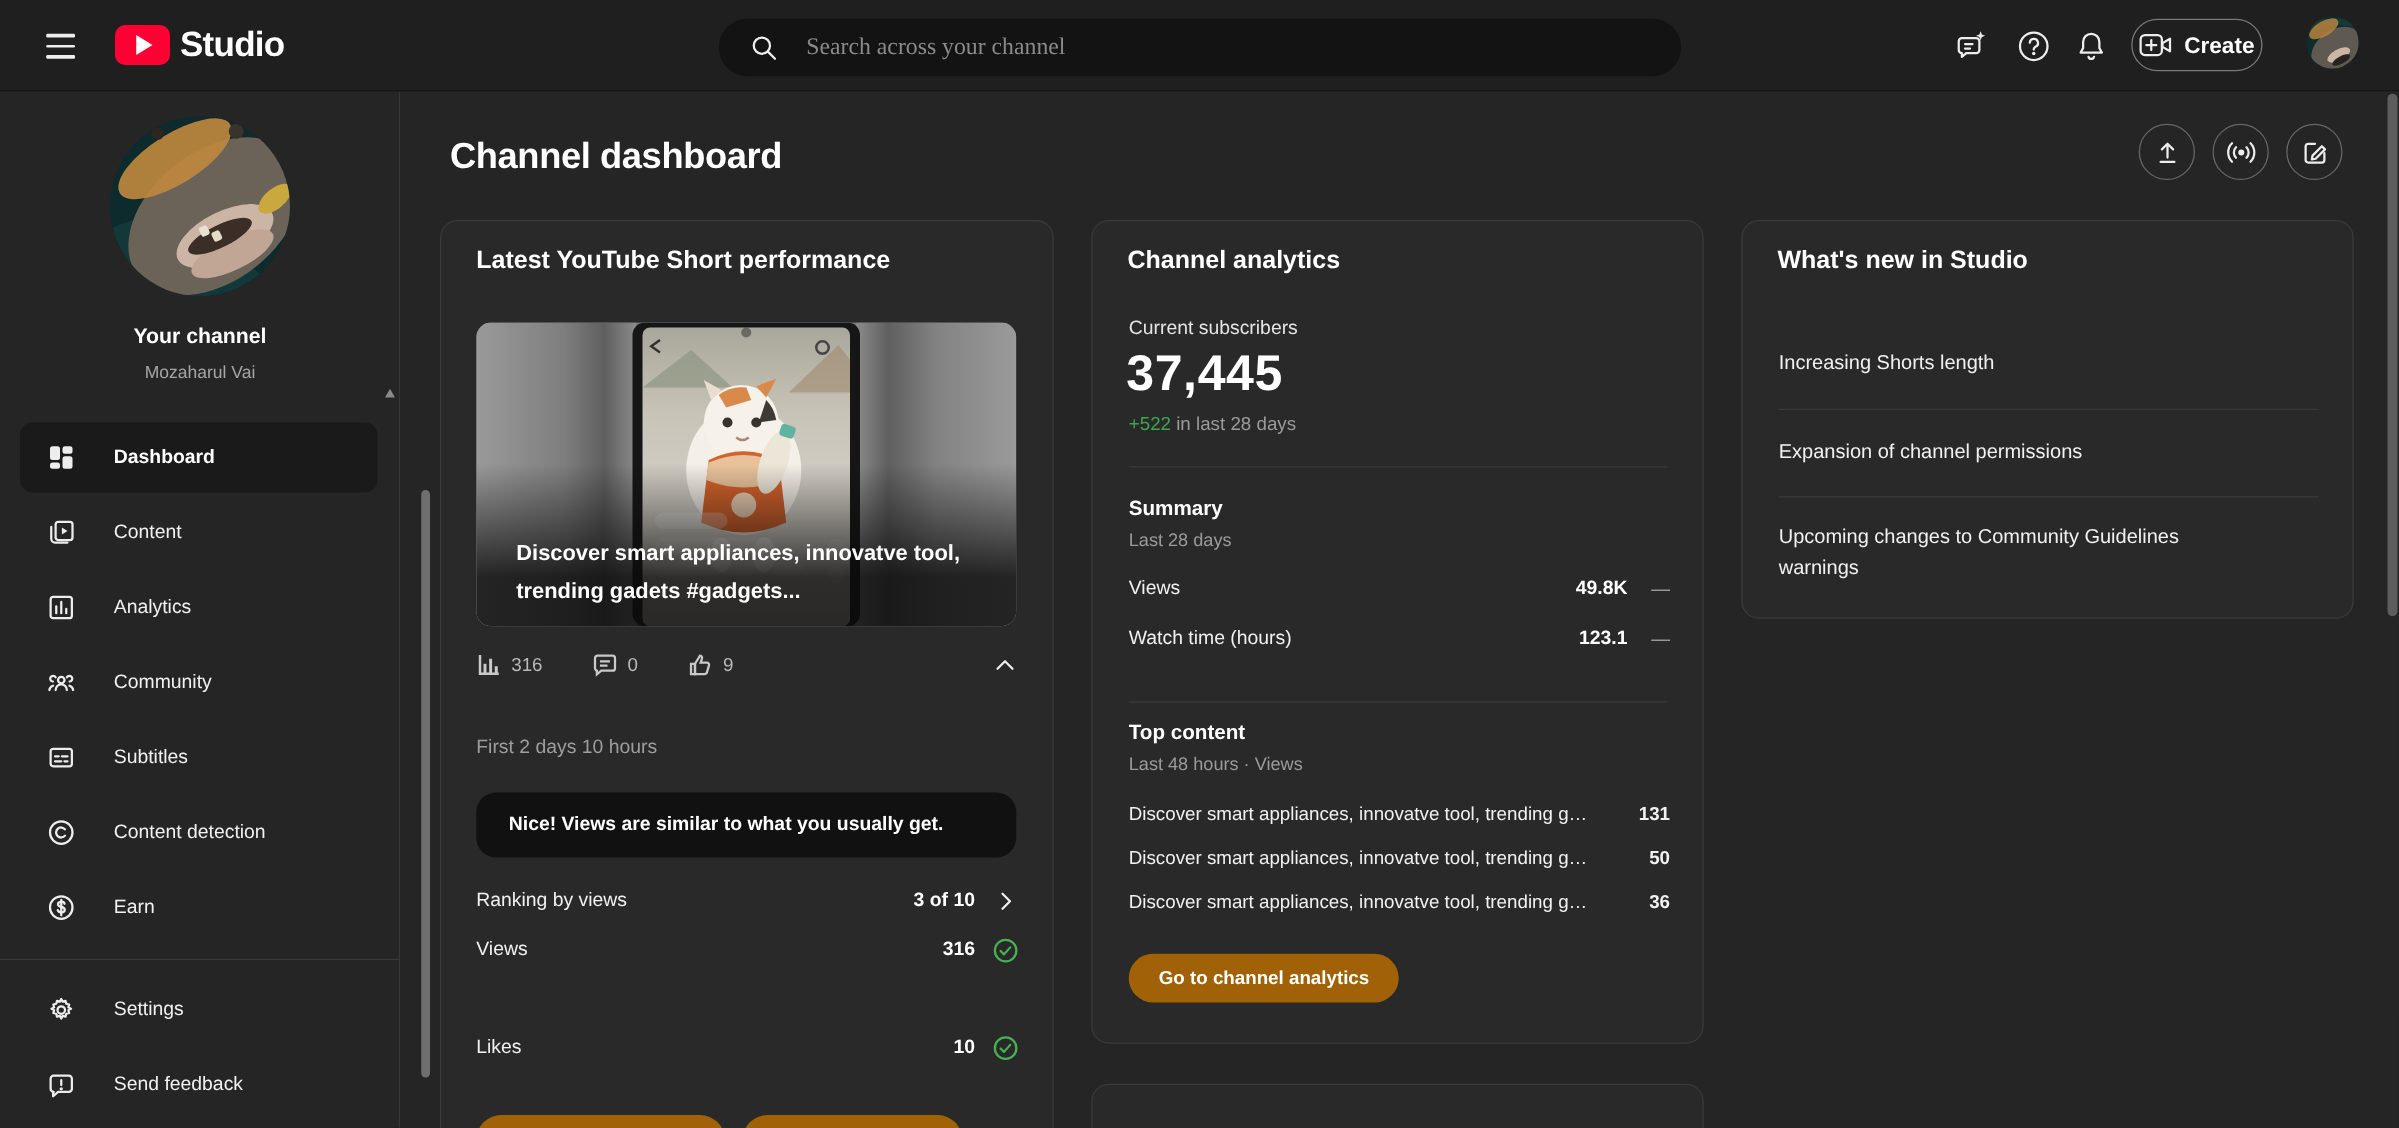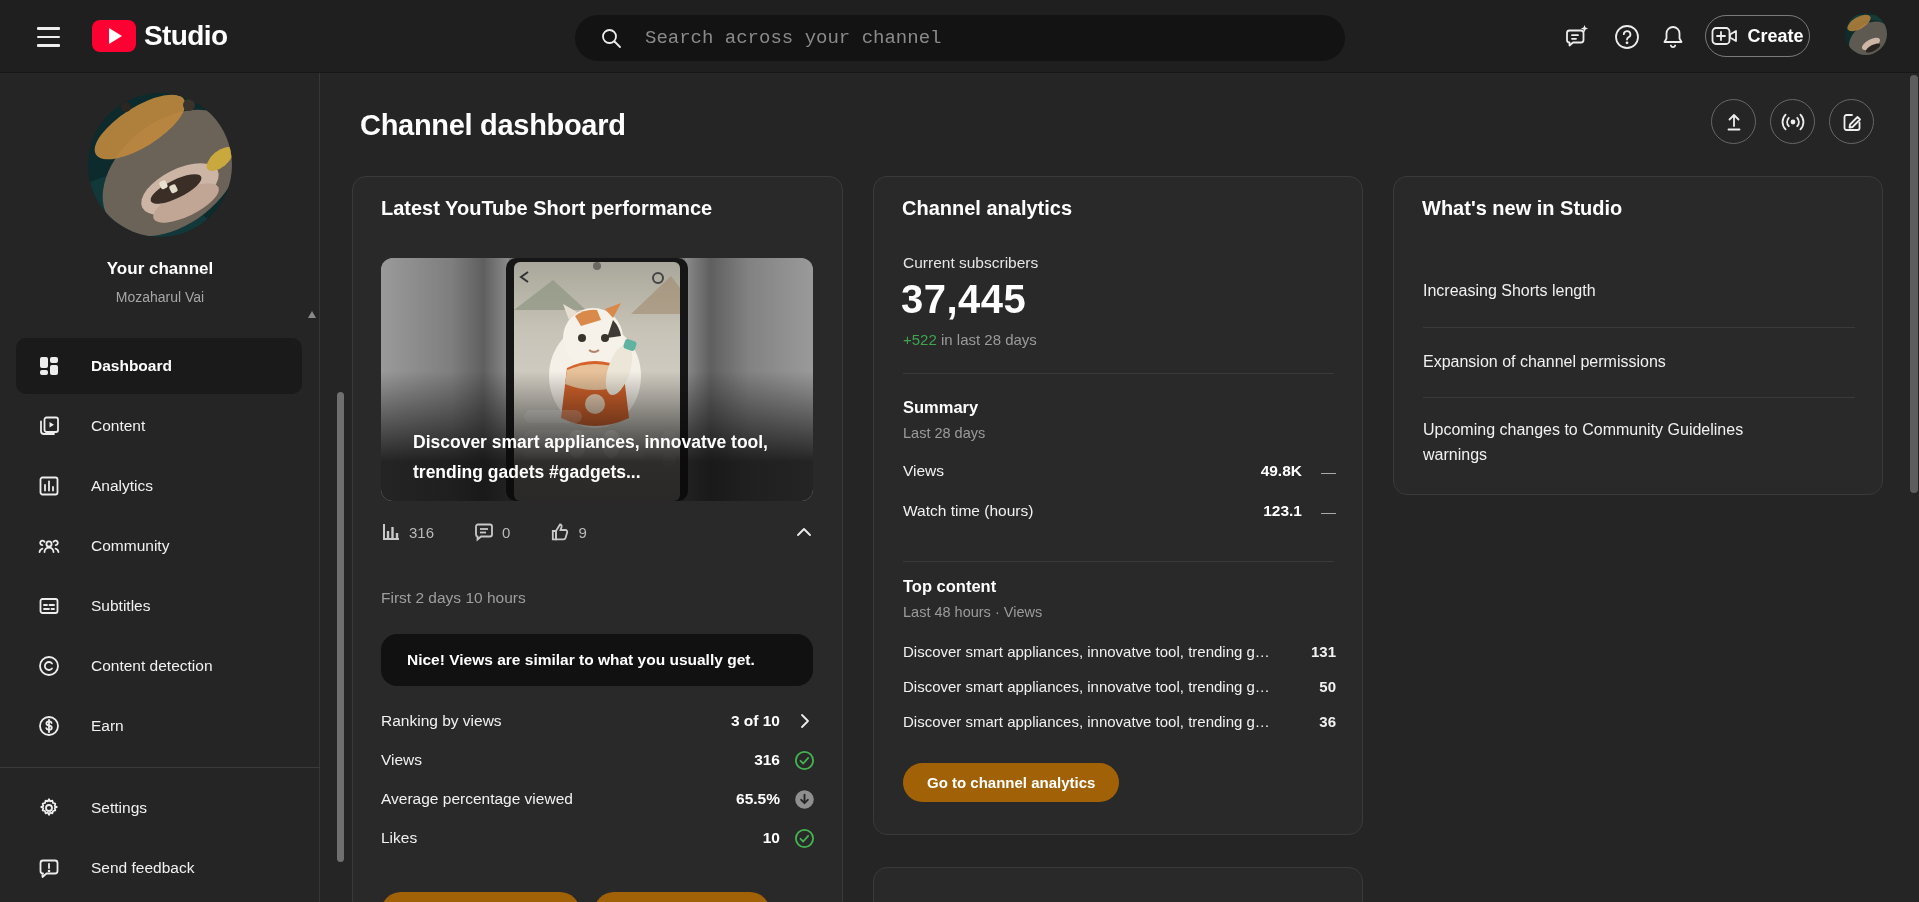--- a/index.html
+++ b/index.html
@@ -10,21 +10,21 @@
   
   .topbar { position:absolute; left:0; top:0; width:1919px; height:73px; background:#1f1f1f; border-bottom:1px solid #171717; z-index:30; }
   .hamburger { position:absolute; left:33px; top:22px; width:32px; height:30px; display:flex; flex-direction:column; justify-content:center; gap:6px; cursor:pointer; }
   .hamburger span { display:block; width:23px; height:2.4px; background:#eee; border-radius:1px; margin-left:4px; }
   .logo { position:absolute; left:92px; top:20px; display:flex; align-items:center; gap:8px; cursor:pointer; }
   .logo-play { width:44px; height:32px; background:#ff0033; border-radius:8px; display:flex; align-items:center; justify-content:center; }
   .logo-play i { display:block; width:0; height:0; border-left:13px solid #fff; border-top:8px solid transparent; border-bottom:8px solid transparent; margin-left:3px; }
   .logo-text { color:#fff; font-size:28px; font-weight:700; letter-spacing:-0.6px; }
   .search { position:absolute; left:575px; top:15px; width:770px; height:46px; background:#131313; border-radius:23px; display:flex; align-items:center; padding:0 16px 0 24px; }
   .search svg { flex:0 0 auto; margin-right:22px; }
-  .search input { flex:1; background:transparent; border:none; outline:none; color:#e8e8e8; font-size:19px; font-family:Liberation Mono, monospace; }
+  .search input { flex:1; background:transparent; border:none; outline:none; color:#e8e8e8; font-size:19px; font-family:Liberation Serif, serif; }
   .search input::placeholder { color:#8a8a8a; }
   .tb-ic { position:absolute; top:22px; width:30px; height:30px; display:flex; align-items:center; justify-content:center; cursor:pointer; }
   .create-btn { position:absolute; left:1705px; top:15px; width:105px; height:42px; border:1.5px solid #7a7a7a; border-radius:21px; display:flex; align-items:center; justify-content:center; gap:9px; color:#fff; cursor:pointer; background:transparent; }
   .create-btn .lbl { font-size:18px; font-weight:600; }
   .tb-avatar { position:absolute; left:1845px; top:13px; width:42px; height:42px; border-radius:50%; overflow:hidden; cursor:pointer; }
 
   
   .sidebar { position:absolute; left:0; top:73px; width:320px; height:829px; background:#252525; border-right:1px solid #363636; z-index:20; }
   .ch-avatar { position:absolute; left:88px; top:20px; width:144px; height:144px; border-radius:50%; overflow:hidden; cursor:pointer; }
   .ch-title { position:absolute; left:0; top:186px; width:320px; text-align:center; color:#fff; font-size:17px; font-weight:700; }
@@ -433,30 +433,20 @@
       <div class="mrow" style="top:567px">
         <span class="lab">Views</span>
         <span class="val">316</span>
         <span class="mic">
           <svg width="21" height="21" viewBox="0 0 21 21">
               <circle cx="10.5" cy="10.5" r="8.6" fill="none" stroke="#46b252" stroke-width="1.8"></circle>
               <path d="M6.5 10.8 l2.7 2.7 5 -5.6" fill="none" stroke="#46b252" stroke-width="1.8" stroke-linecap="round" stroke-linejoin="round"></path>
             </svg>
         </span>
       </div>
-      <div class="mrow" style="top:606px">
-        <span class="lab">Average percentage viewed</span>
-        <span class="val">65.5%</span>
-        <span class="mic">
-          <svg width="21" height="21" viewBox="0 0 21 21">
-              <circle cx="10.5" cy="10.5" r="9.3" fill="#8f8f8f"></circle>
-              <path d="M10.5 5.8 v8 M7.2 10.8 l3.3 3.4 3.3 -3.4" fill="none" stroke="#262626" stroke-width="1.9" stroke-linecap="round" stroke-linejoin="round"></path>
-            </svg>
-        </span>
-      </div>
       <div class="mrow" style="top:645px">
         <span class="lab">Likes</span>
         <span class="val">10</span>
         <span class="mic">
           <svg width="21" height="21" viewBox="0 0 21 21">
               <circle cx="10.5" cy="10.5" r="8.6" fill="none" stroke="#46b252" stroke-width="1.8"></circle>
               <path d="M6.5 10.8 l2.7 2.7 5 -5.6" fill="none" stroke="#46b252" stroke-width="1.8" stroke-linecap="round" stroke-linejoin="round"></path>
             </svg>
         </span>
       </div>

